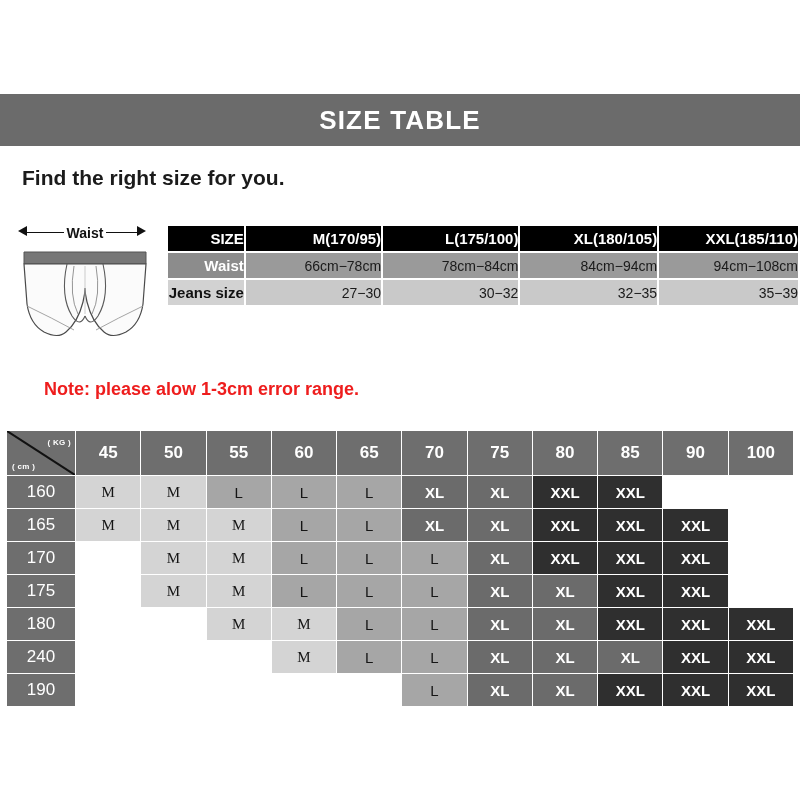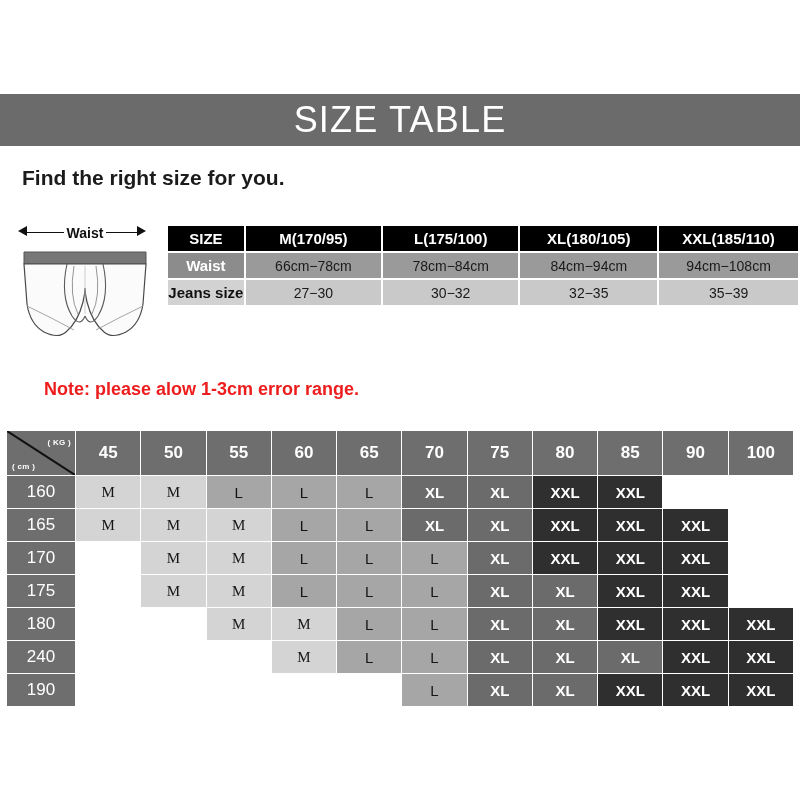--- a/index.html
+++ b/index.html
@@ -23,22 +23,22 @@
     top: 94px;
     width: 800px;
     height: 52px;
     background: #6b6b6b;
     display: flex;
     align-items: center;
     justify-content: center;
   }
   .banner-title {
     color: #ffffff;
-    font-size: 36px;
-    font-weight: normal;
+    font-size: 26px;
+    font-weight: bold;
     letter-spacing: 1.2px;
   }
 
   
   .subtitle {
     position: absolute;
     left: 22px;
     top: 166px;
     font-size: 21px;
     font-weight: bold;
@@ -98,21 +98,21 @@
     position: absolute;
     left: 166px;
     top: 224px;
     border-collapse: separate;
     border-spacing: 2px;
     font-size: 14px;
   }
   .size-table th, .size-table td {
     padding: 0;
     height: 25px;
-    text-align: center;
+    text-align: right;
     vertical-align: middle;
     white-space: nowrap;
   }
   .st-head {
     background: #000000;
     color: #ffffff;
     font-weight: bold;
     font-size: 15px;
   }
   .st-head.first { width: 76px; }

